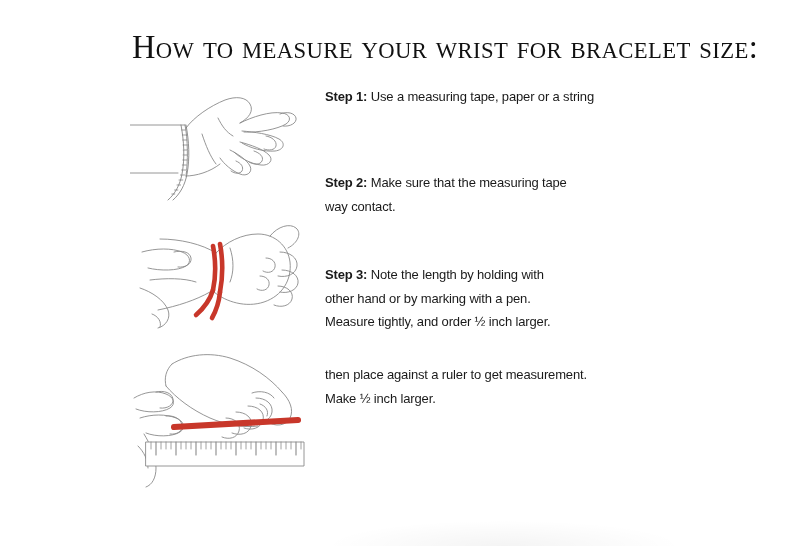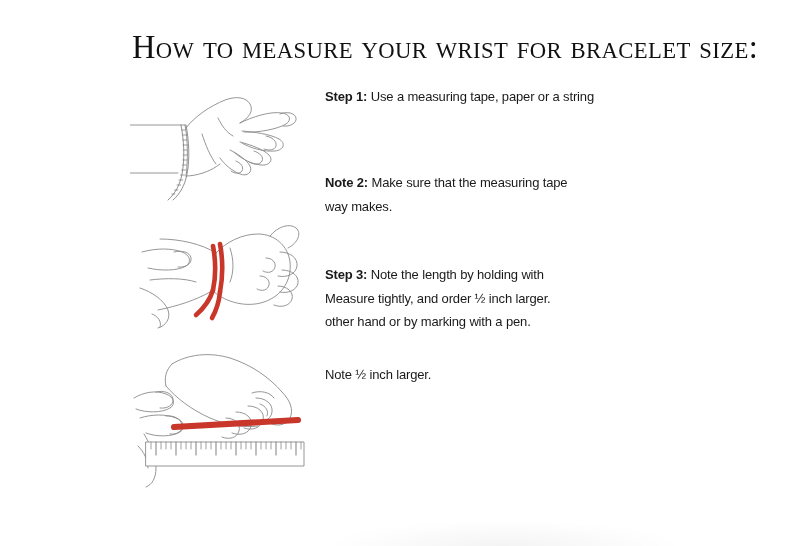--- a/index.html
+++ b/index.html
@@ -237,35 +237,36 @@
   <div class="textcol">
 
     <div class="para p1">
       <span class="line">
         <b class="lead">Step 1:</b><span> Use a measuring tape, paper or a string</span>
       </span>
     </div>
 
     <div class="para p2">
       <span class="line">
-        <b class="lead">Note 2:</b><span> Make sure that the measuring tape</span>
+        <b class="lead">Step 2:</b><span> Make sure that the measuring tape</span>
       </span>
-      <span class="line">way makes.</span>
+      <span class="line">way contact.</span>
     </div>
 
     <div class="para p3">
       <span class="line">
         <b class="lead">Step 3:</b><span> Note the length by holding with</span>
       </span>
+      <span class="line">other hand or by marking with a pen.</span>
       <span class="line">Measure tightly, and order ½ inch larger.</span>
-      <span class="line">other hand or by marking with a pen.</span>
     </div>
 
     <div class="para p4">
-      <span class="line">Note ½ inch larger.</span>
+      <span class="line">then place against a ruler to get measurement.</span>
+      <span class="line">Make ½ inch larger.</span>
     </div>
 
 
   </div>
 
   <div class="bottom-shade"></div>
 
 </div>
 
 </body></html>

